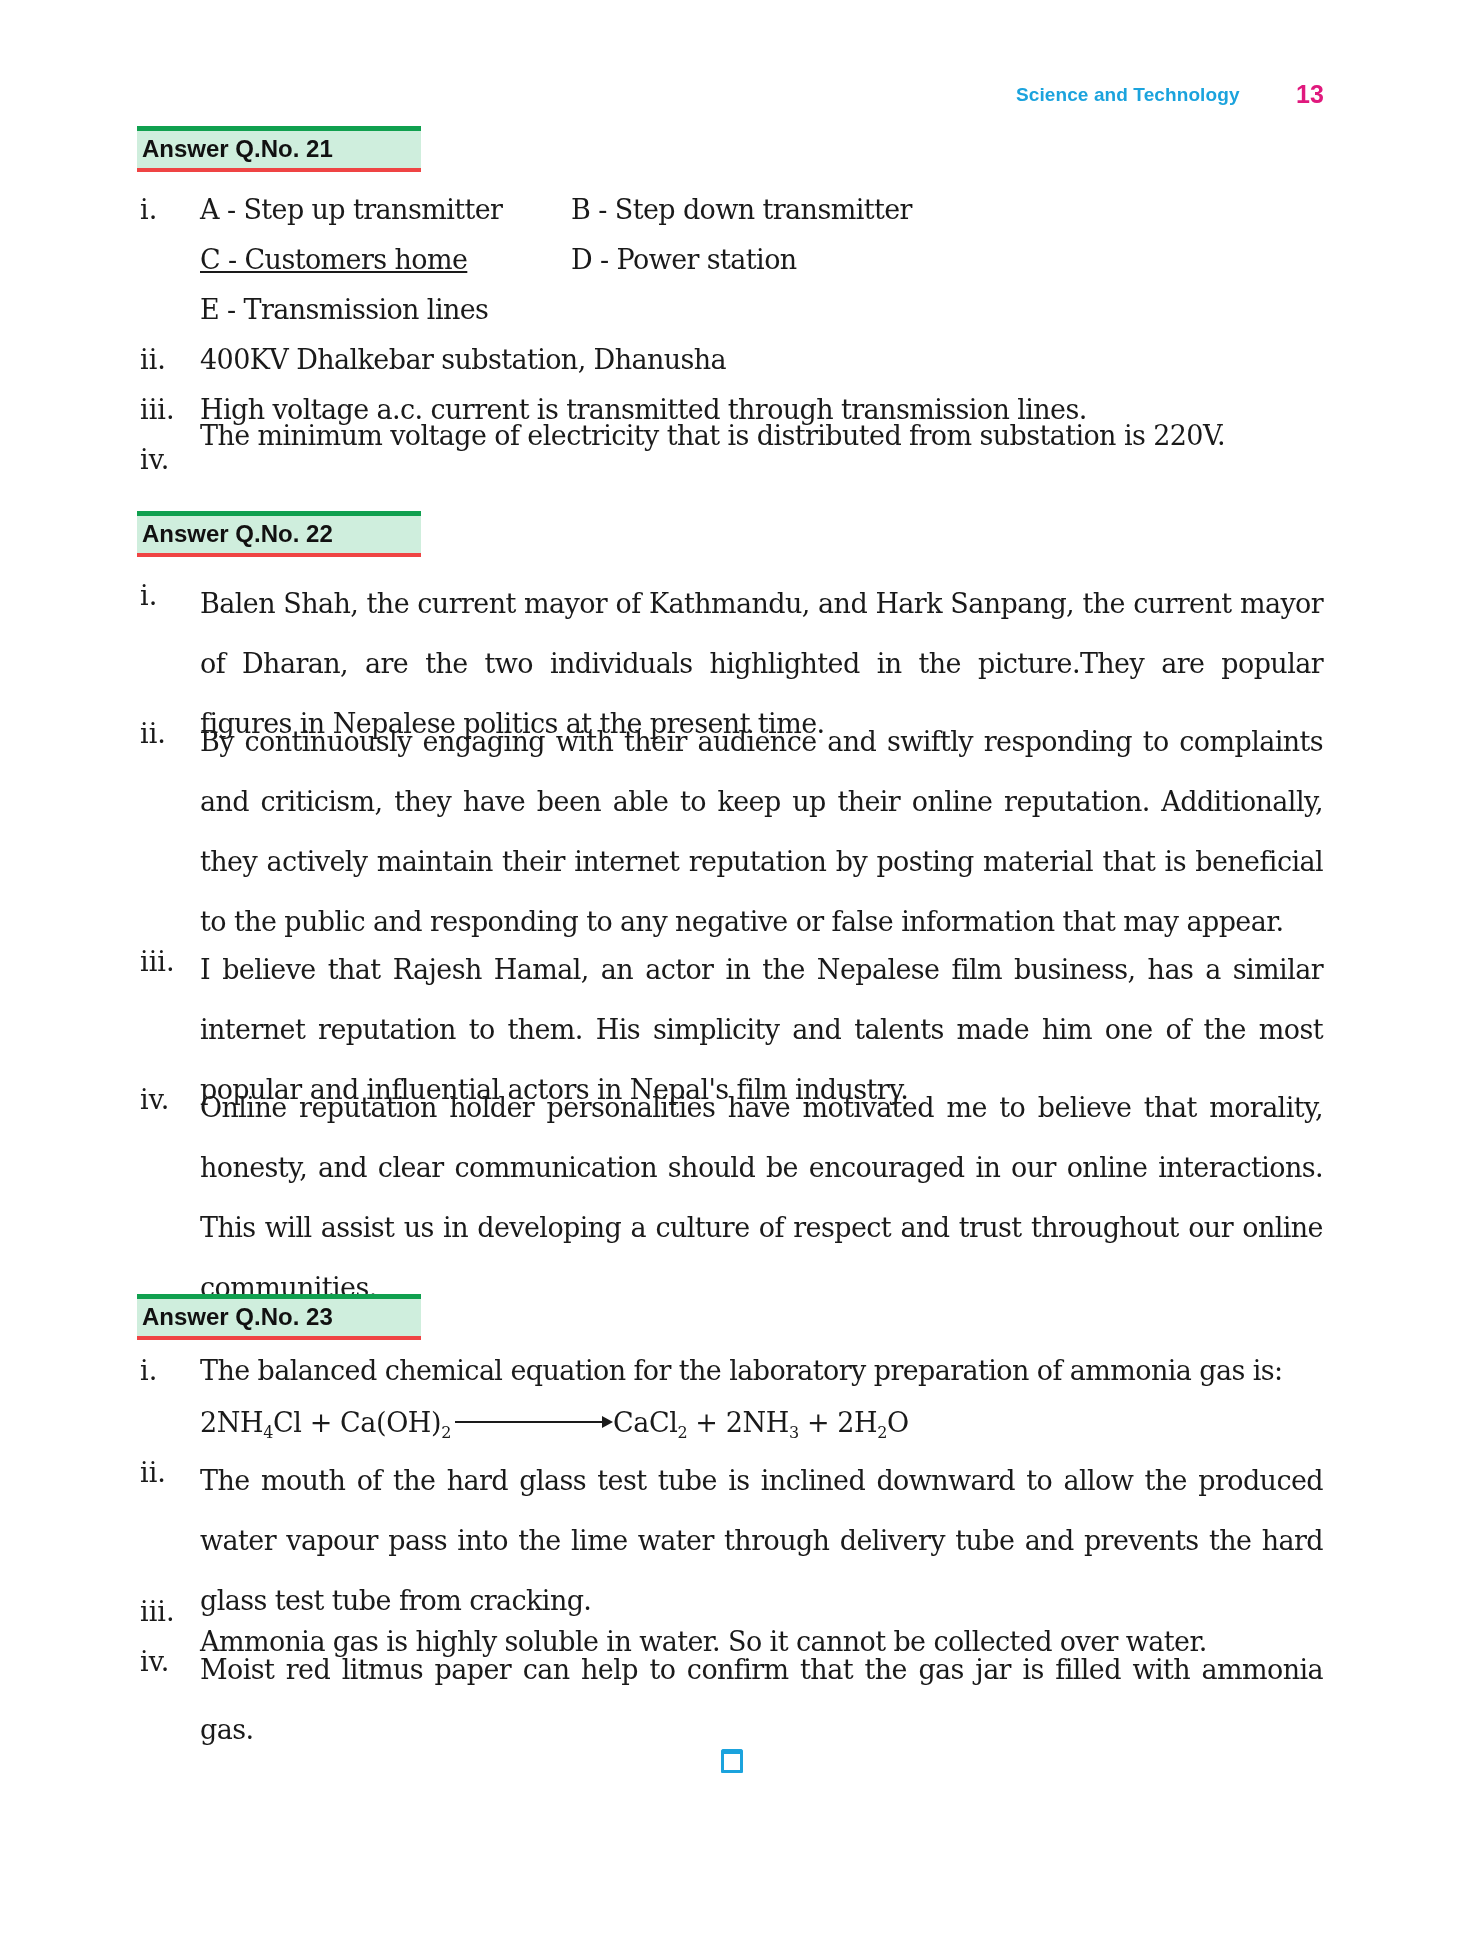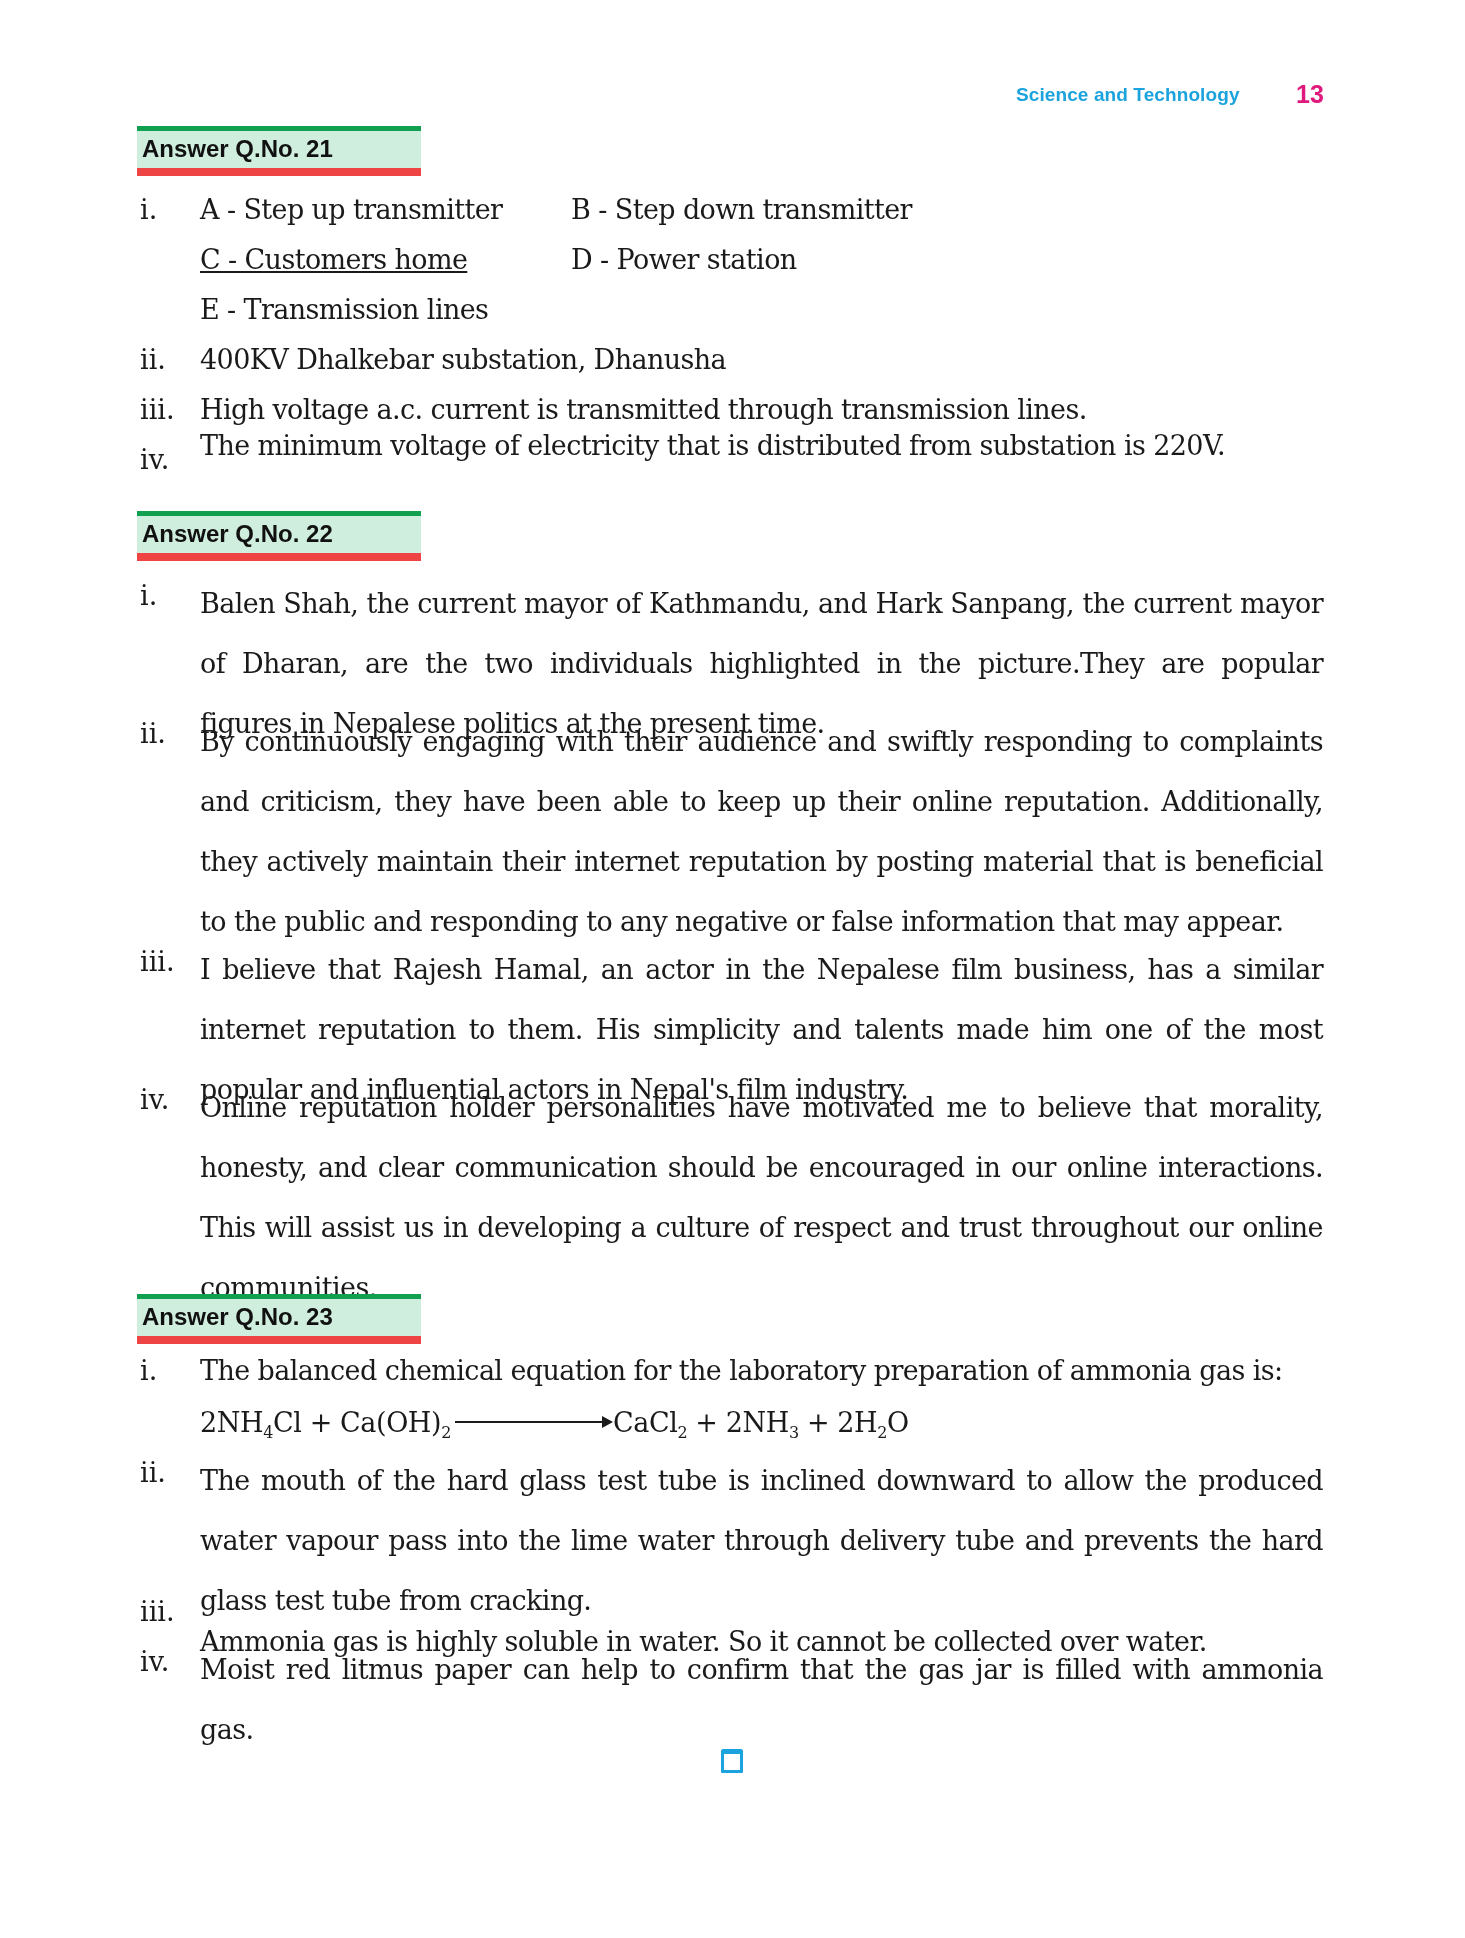--- a/index.html
+++ b/index.html
@@ -3,21 +3,21 @@
 <meta charset="utf-8">
 <style>
   html, body { margin: 0; padding: 0; background: #ffffff; }
   body { width: 1465px; height: 1938px; position: relative; overflow: hidden;
          font-family: "DejaVu Serif", "Liberation Serif", serif; color: #1a1a1a; }
   .header-title { position: absolute; left: 1016px; top: 84px; font-family: "Liberation Sans", sans-serif;
                   font-weight: bold; font-size: 19px; color: #1ba3dd; letter-spacing: 0.1px; }
   .header-page { position: absolute; left: 1296px; top: 80px; font-family: "Liberation Sans", sans-serif;
                  font-weight: bold; font-size: 25px; color: #e0197d; }
   .ans-box { position: absolute; left: 137px; width: 284px; height: 37px; background: #cfeedd;
-             border-top: 5px solid #10a04f; border-bottom: 8px solid #ef4444; box-sizing: content-box; }
+             border-top: 5px solid #10a04f; border-bottom: 4px solid #ef4444; box-sizing: content-box; }
   .ans-box span { position: absolute; left: 5px; top: 4px; font-family: "Liberation Sans", sans-serif;
                   font-weight: bold; font-size: 24px; color: #111; }
   .mk { position: absolute; left: 140px; width: 60px; font-size: 27px; line-height: 44px; }
   .txt { position: absolute; left: 200px; width: 1123px; text-align: justify; font-size: 27px; line-height: 60px;
          letter-spacing: -0.6px; word-spacing: 0px; }
   .cell { position: absolute; font-size: 27px; line-height: 44px; letter-spacing: -0.6px; white-space: nowrap; }
   .eq { position: absolute; left: 200px; font-size: 27px; line-height: 44px; white-space: nowrap; letter-spacing: -0.4px; }
   .eq sub { font-size: 16px; vertical-align: -6px; line-height: 0; }
   .arrow { display: inline-block; width: 156px; height: 2px; background: #1a1a1a; vertical-align: 9px; position: relative; margin: 0 2px 0 4px; }
   .arrow::after { content: ""; position: absolute; right: -2px; top: -5px; width: 0; height: 0;
@@ -48,21 +48,21 @@
 <div>
   <div class="mk" style="top:338px;">ii.</div>
   <div class="cell" style="left:200px; top:338px;">400KV Dhalkebar substation, Dhanusha</div>
 </div>
 <div>
   <div class="mk" style="top:388px;">iii.</div>
   <div class="cell" style="left:200px; top:388px;">High voltage a.c. current is transmitted through transmission lines.</div>
 </div>
 <div>
   <div class="mk" style="top:438px;">iv.</div>
-  <div class="cell" style="left:200px; top:424px;">The minimum voltage of electricity that is distributed from substation is 220V.</div>
+  <div class="cell" style="left:200px; top:414px;">The minimum voltage of electricity that is distributed from substation is 220V.</div>
 </div>
 
 <div class="ans-box" style="top:511px;">
   <span>Answer Q.No. 22</span>
 </div>
 
 <div>
   <div class="mk" style="top:574px;">i.</div>
   <div class="txt" style="top:574px;">Balen Shah, the current mayor of Kathmandu, and Hark Sanpang, the current mayor of Dharan, are the two individuals highlighted in the picture.They are popular figures in Nepalese politics at the present time.</div>
 </div>

